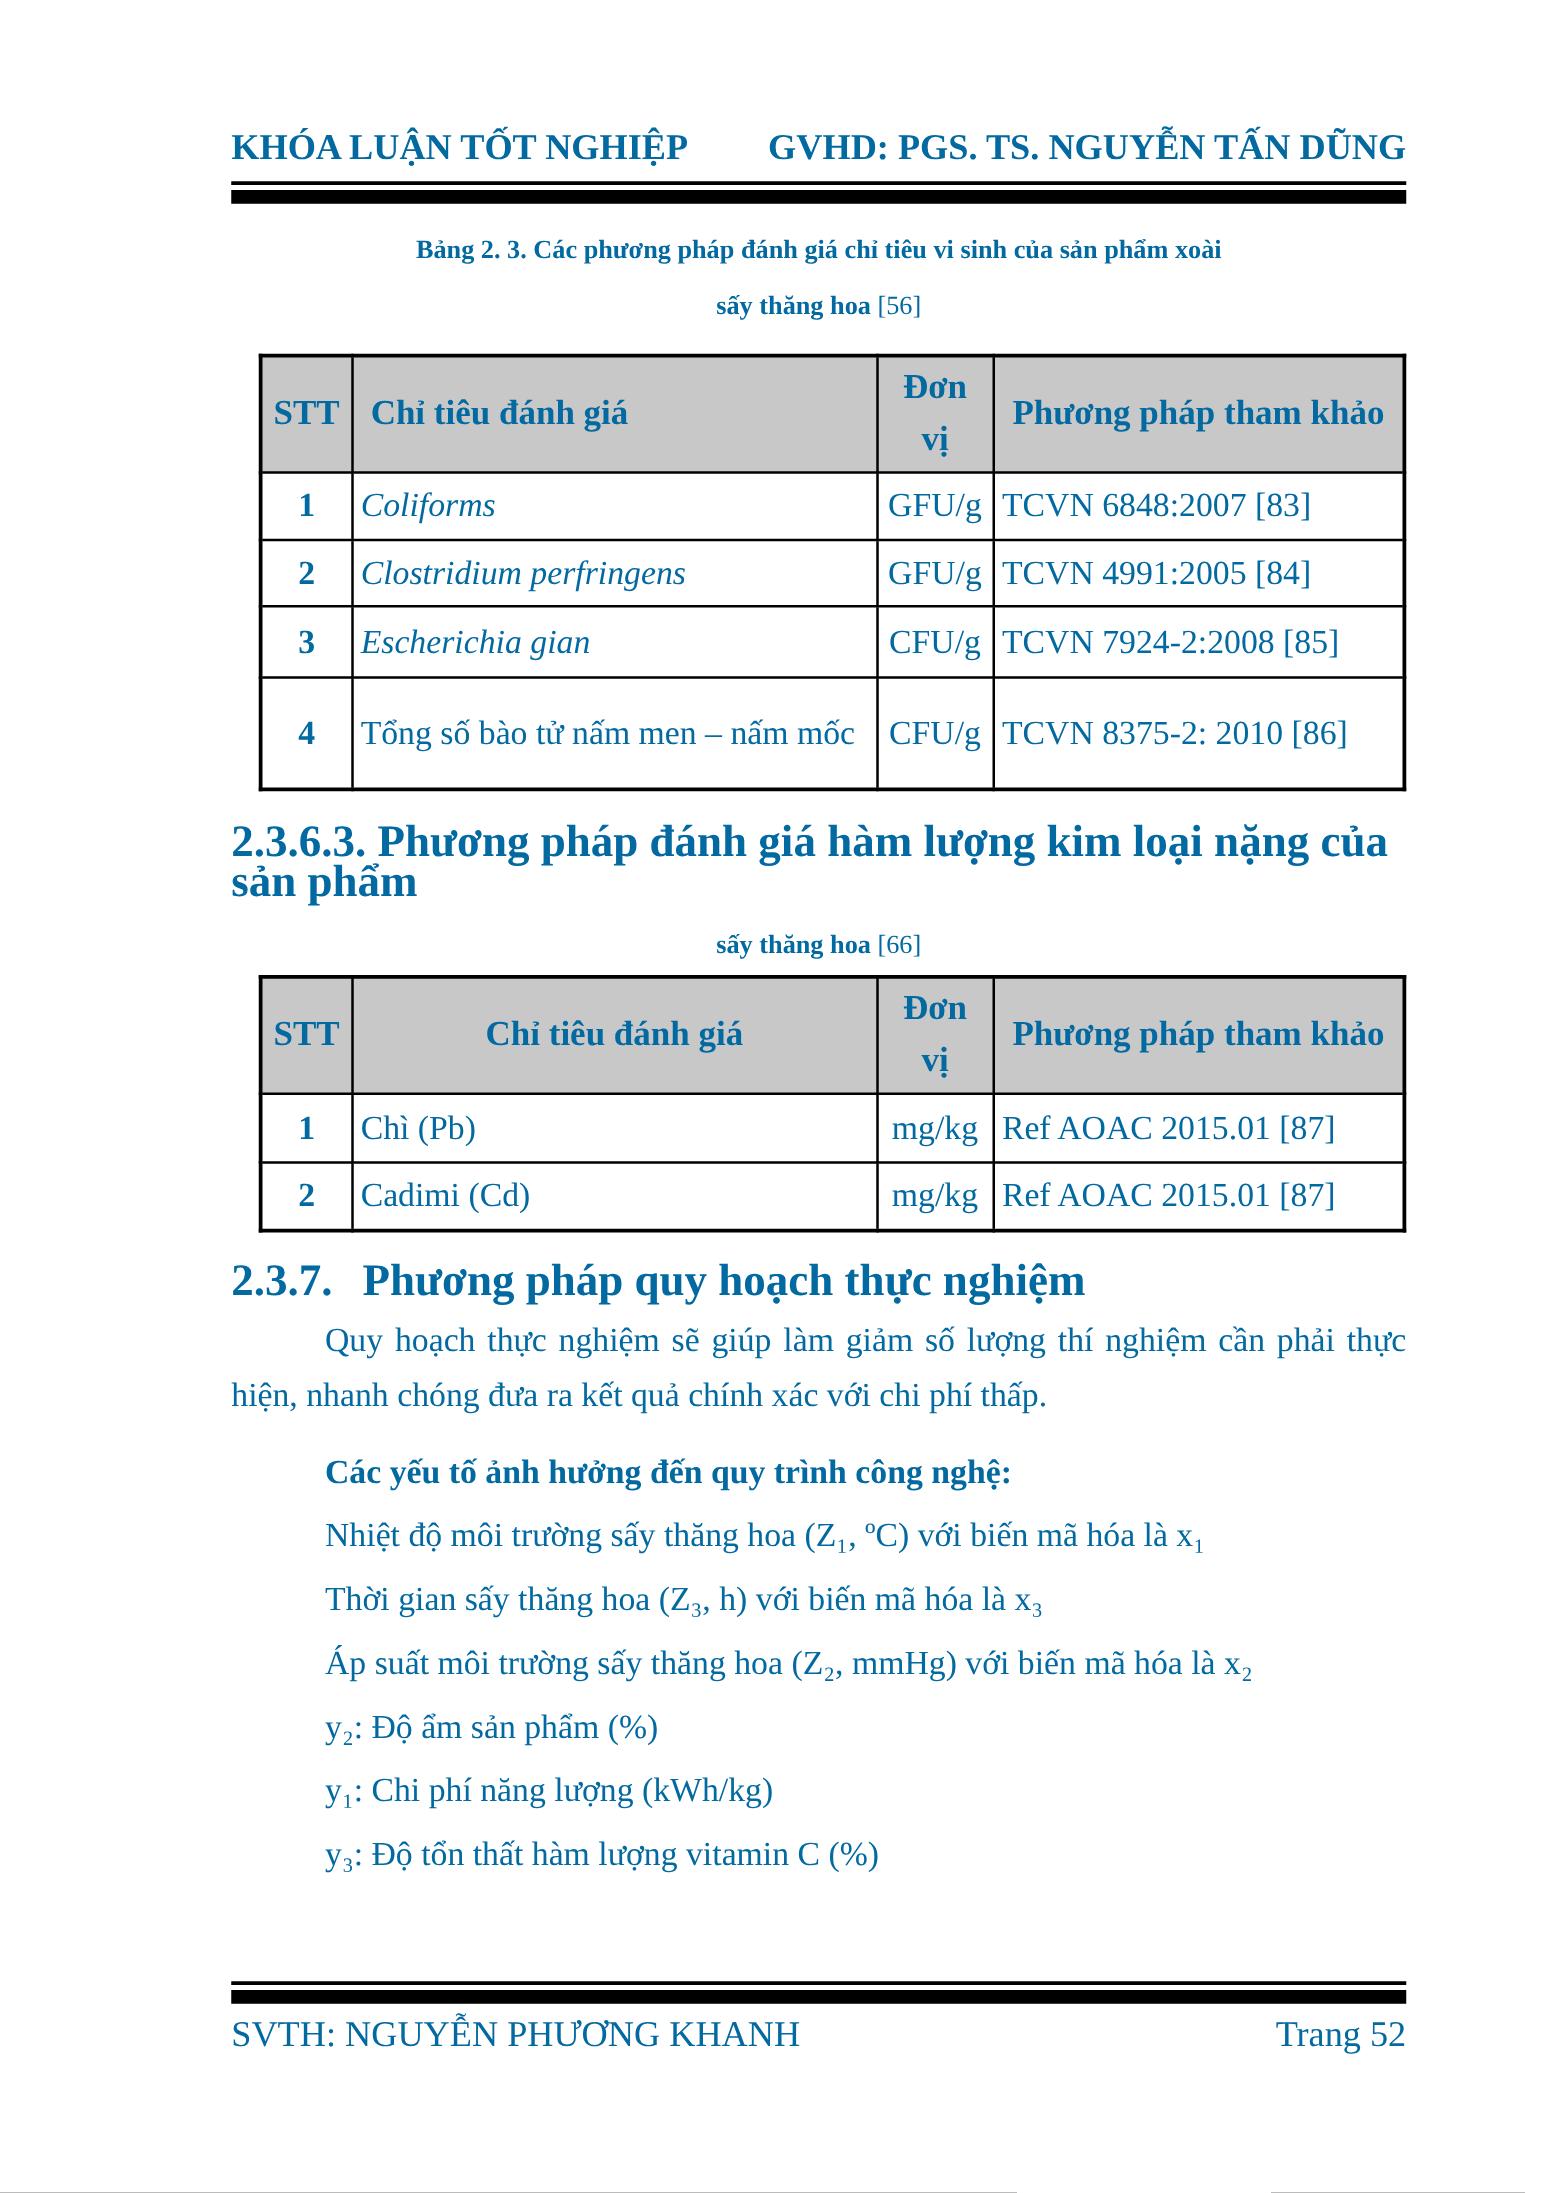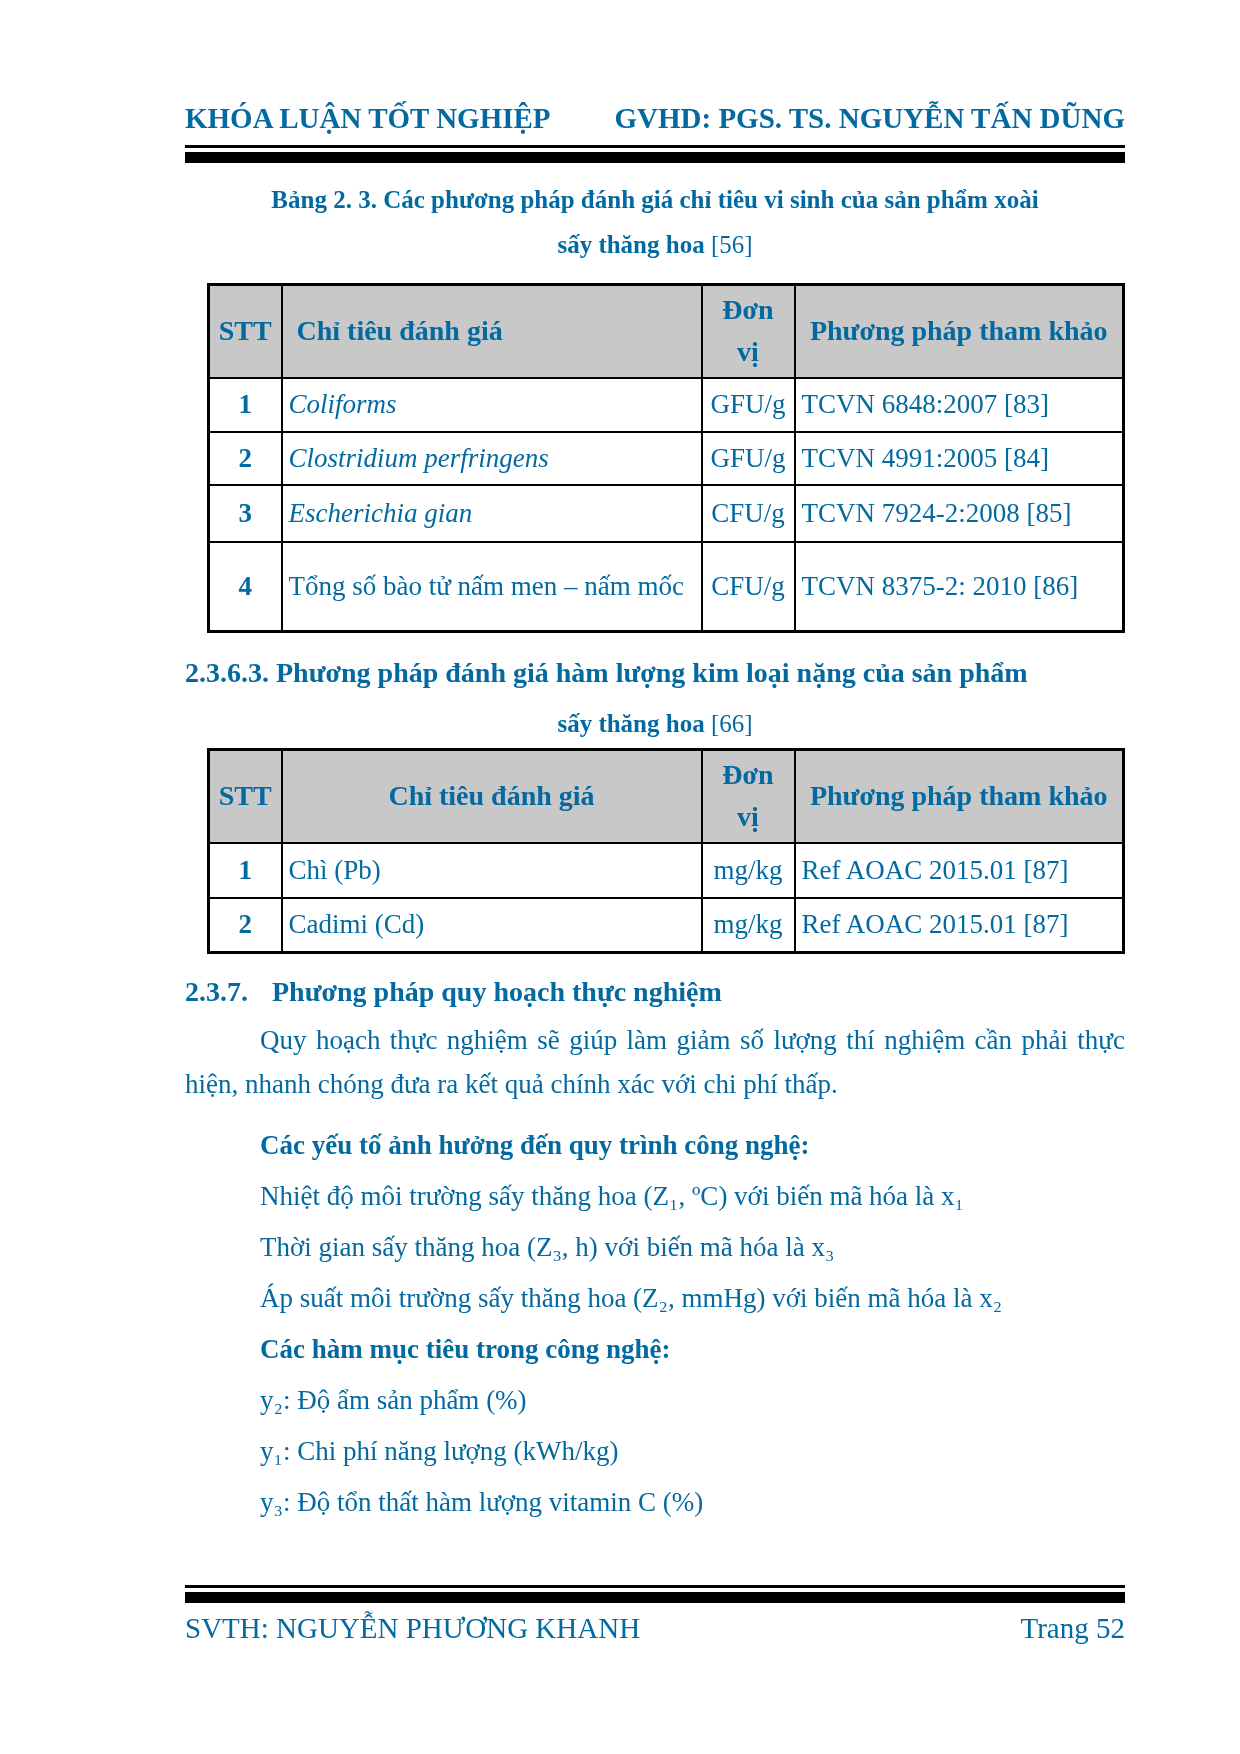--- a/index.html
+++ b/index.html
@@ -8,36 +8,36 @@
     font-family:"Liberation Serif","DejaVu Serif","DejaVu Sans",serif;
     color:#0369a1;overflow:hidden;margin:0 auto;
   }
   .content{padding:0 115px 0 185px;}
   
   .hdr{padding-top:100px;display:flex;justify-content:space-between;align-items:baseline;
        font-weight:bold;font-size:29px;line-height:36px;}
   .rule-thin{height:3px;background:#000;margin-top:9px;}
   .rule-thick{height:11px;background:#000;margin-top:4px;}
   
-  .caption{text-align:center;font-weight:bold;font-size:25px;line-height:45px;margin-top:14px;}
+  .caption{text-align:center;font-weight:bold;font-size:21px;line-height:45px;margin-top:14px;}
   .caption .ref{font-weight:normal;}
   
   table.doc{border-collapse:collapse;margin:16px 0 0 22px;width:915px;table-layout:fixed;
             font-size:27px;border:3px solid #000;}
   table.doc th,table.doc td{border:2px solid #000;vertical-align:middle;padding:2px 6px;}
   table.doc th{background:#c8c8c8;font-size:28px;font-weight:bold;text-align:center;line-height:42px;}
   table.doc th.left{text-align:left;padding-left:14px;}
   td.c{text-align:center;}
   td.name{text-align:left;padding-left:14px;}
   td.method{text-align:left;padding-left:14px;}
   .italic{font-style:italic;}
   tr.h{height:93px;margin-top:18px;}
   tr.r54{height:54px;} tr.r53{height:53px;} tr.r57{height:57px;} tr.r90{height:90px;} tr.r55{height:55px;}
   
-  .sec-head{font-weight:bold;font-size:28px;line-height:32px;margin-top:24px;}
+  .sec-head{font-weight:bold;font-size:36px;line-height:32px;margin-top:24px;}
   .sec-head .num{margin-right:24px;}
   .body-par{font-size:27px;line-height:44px;text-align:justify;text-indent:75px;margin-top:10px;}
   .line{font-size:27px;line-height:31px;margin-left:75px;margin-top:20px;font-family:Liberation Serif, serif;}
   .line.bold{font-weight:bold;}
   .gap-big{margin-top:24px;}
   
   .footer{position:absolute;left:185px;right:115px;top:1585px;}
   .footer .rule-thin{margin-top:0;}
   .ftr-row{display:flex;justify-content:space-between;align-items:baseline;
            font-weight:normal;font-size:29px;margin-top:9px;}
@@ -140,21 +140,20 @@
       <span class="num">2.3.7.</span><span>Phương pháp quy hoạch thực nghiệm</span>
     </div>
 
     <div class="body-par">Quy hoạch thực nghiệm sẽ giúp làm giảm số lượng thí nghiệm cần phải thực hiện, nhanh chóng đưa ra kết quả chính xác với chi phí thấp.</div>
 
     <div class="line bold gap-big">Các yếu tố ảnh hưởng đến quy trình công nghệ:</div>
     <div class="line">Nhiệt độ môi trường sấy thăng hoa (Z₁, ºC) với biến mã hóa là x₁</div>
     <div class="line">Thời gian sấy thăng hoa (Z₃, h) với biến mã hóa là x₃</div>
     <div class="line">Áp suất môi trường sấy thăng hoa (Z₂, mmHg) với biến mã hóa là x₂</div>
 
-    <div class="line bold">Các hàm mục tiêu trong công nghệ:</div>
     <div class="line">y₂: Độ ẩm sản phẩm (%)</div>
     <div class="line">y₁: Chi phí năng lượng (kWh/kg)</div>
     <div class="line">y₃: Độ tổn thất hàm lượng vitamin C (%)</div>
   </div>
 
   <div class="footer">
     <div class="rule-thin"></div>
     <div class="rule-thick"></div>
     <div class="ftr-row">
       <span>SVTH: NGUYỄN PHƯƠNG KHANH</span>

